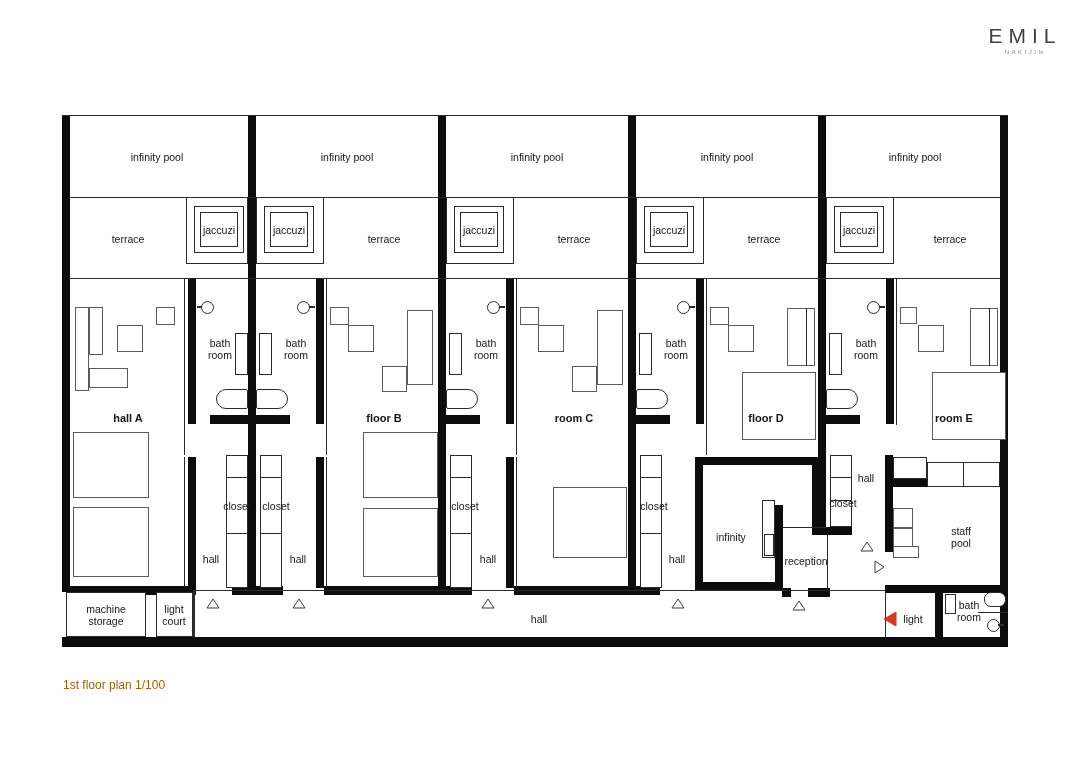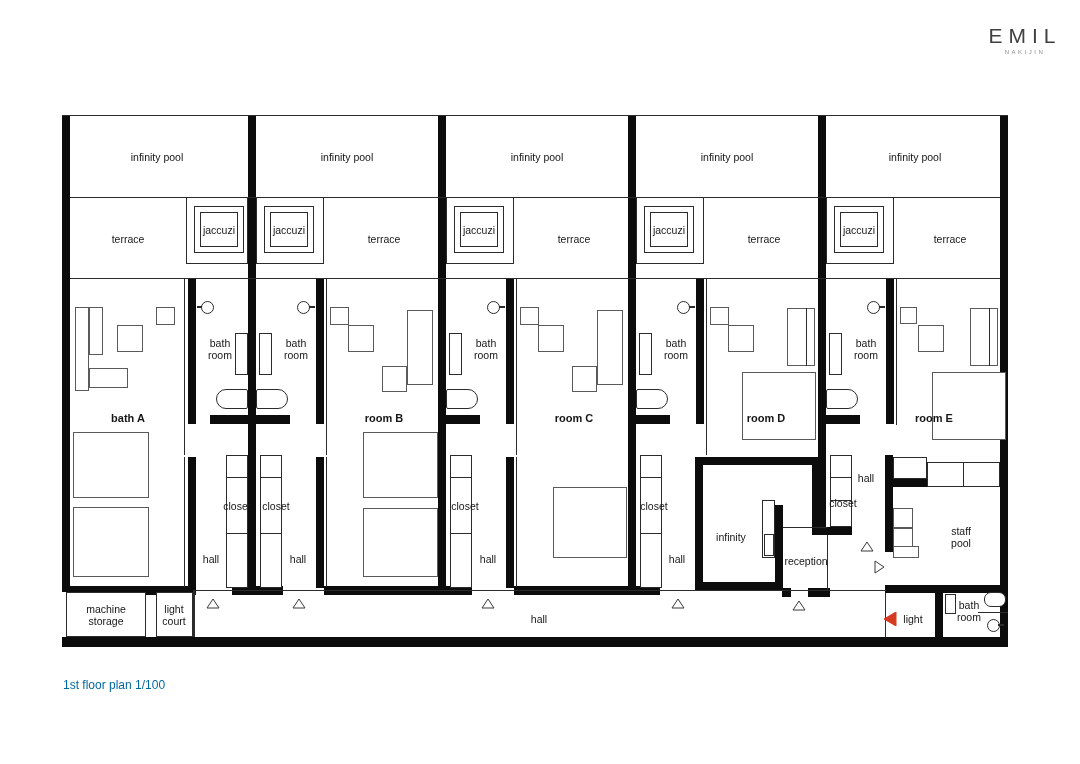--- a/index.html
+++ b/index.html
@@ -11,21 +11,21 @@
   .bx{position:absolute;background:#fff;border:1px solid #2b2b2b;box-sizing:border-box;}
   .fn{position:absolute;background:#fff;border:1px solid #5a5a5a;box-sizing:border-box;}
   .ci{position:absolute;background:#fff;border:1px solid #2b2b2b;border-radius:50%;box-sizing:border-box;}
   .tub{position:absolute;background:#fff;border:1px solid #2b2b2b;box-sizing:border-box;}
   .lb{position:absolute;transform:translate(-50%,-50%);text-align:center;
       font-size:10.5px;line-height:1.18;color:#161616;white-space:normal;}
   .lb.b{font-weight:bold;font-size:11px;}
   #logo{position:absolute;left:985px;top:24px;width:80px;text-align:center;}
   #logo .brand{font-size:21px;letter-spacing:6px;color:#404040;font-weight:400;}
   #logo .sub{font-size:6px;letter-spacing:2.5px;color:#8a8a8a;margin-top:1px;}
-  #plan-title{position:absolute;left:63px;top:678px;font-size:12px;color:#0369a1;}
+  #plan-title{position:absolute;left:63px;top:678px;font-size:12px;color:#a16207;}
 </style>
 </head>
 <body>
 
 <div id="canvas">
   <div id="logo">
     <div class="brand">EMIL</div>
     <div class="sub">NAKIJIN</div>
   </div>
   <div id="plan" class="abs" style="left:0;top:0;width:1080px;height:764px;">
@@ -213,25 +213,25 @@
       <div class="lb" style="left: 219px; top: 230px; width: 52px;">jaccuzi</div>
       <div class="lb" style="left: 289px; top: 230px; width: 52px;">jaccuzi</div>
       <div class="lb" style="left: 479px; top: 230px; width: 52px;">jaccuzi</div>
       <div class="lb" style="left: 669px; top: 230px; width: 52px;">jaccuzi</div>
       <div class="lb" style="left: 859px; top: 230px; width: 52px;">jaccuzi</div>
       <div class="lb" style="left: 220px; top: 349px; width: 36px;">bath room</div>
       <div class="lb" style="left: 296px; top: 349px; width: 36px;">bath room</div>
       <div class="lb" style="left: 486px; top: 349px; width: 36px;">bath room</div>
       <div class="lb" style="left: 676px; top: 349px; width: 36px;">bath room</div>
       <div class="lb" style="left: 866px; top: 349px; width: 36px;">bath room</div>
-      <div class="lb b" style="left: 128px; top: 418px; width: 60px;">bath A</div>
-      <div class="lb b" style="left: 384px; top: 418px; width: 60px;">room B</div>
+      <div class="lb b" style="left: 128px; top: 418px; width: 60px;">hall A</div>
+      <div class="lb b" style="left: 384px; top: 418px; width: 60px;">floor B</div>
       <div class="lb b" style="left: 574px; top: 418px; width: 60px;">room C</div>
-      <div class="lb b" style="left: 766px; top: 418px; width: 60px;">room D</div>
-      <div class="lb b" style="left: 934px; top: 418px; width: 60px;">room E</div>
+      <div class="lb b" style="left: 766px; top: 418px; width: 60px;">floor D</div>
+      <div class="lb b" style="left: 954px; top: 418px; width: 60px;">room E</div>
       <div class="lb" style="left: 237px; top: 506px; width: 42px;">closet</div>
       <div class="lb" style="left: 276px; top: 506px; width: 42px;">closet</div>
       <div class="lb" style="left: 465px; top: 506px; width: 42px;">closet</div>
       <div class="lb" style="left: 654px; top: 506px; width: 42px;">closet</div>
       <div class="lb" style="left: 843px; top: 503px; width: 42px;">closet</div>
       <div class="lb" style="left: 211px; top: 559px; width: 30px;">hall</div>
       <div class="lb" style="left: 298px; top: 559px; width: 30px;">hall</div>
       <div class="lb" style="left: 488px; top: 559px; width: 30px;">hall</div>
       <div class="lb" style="left: 677px; top: 559px; width: 30px;">hall</div>
       <div class="lb" style="left: 866px; top: 478px; width: 30px;">hall</div>

